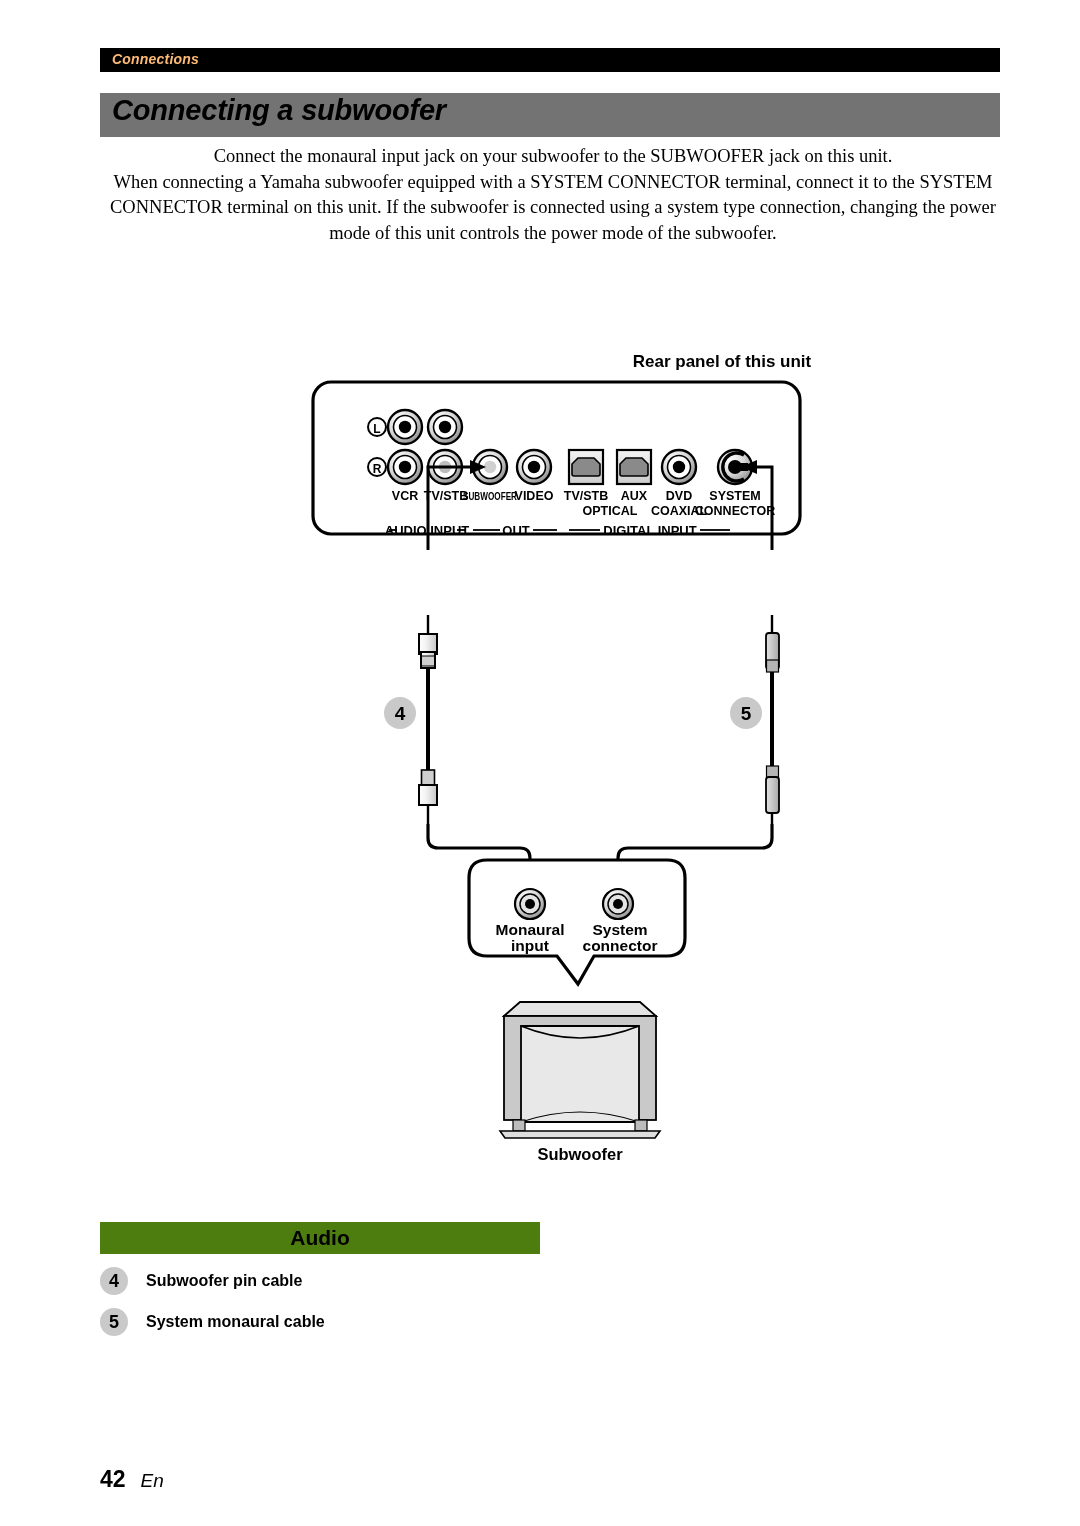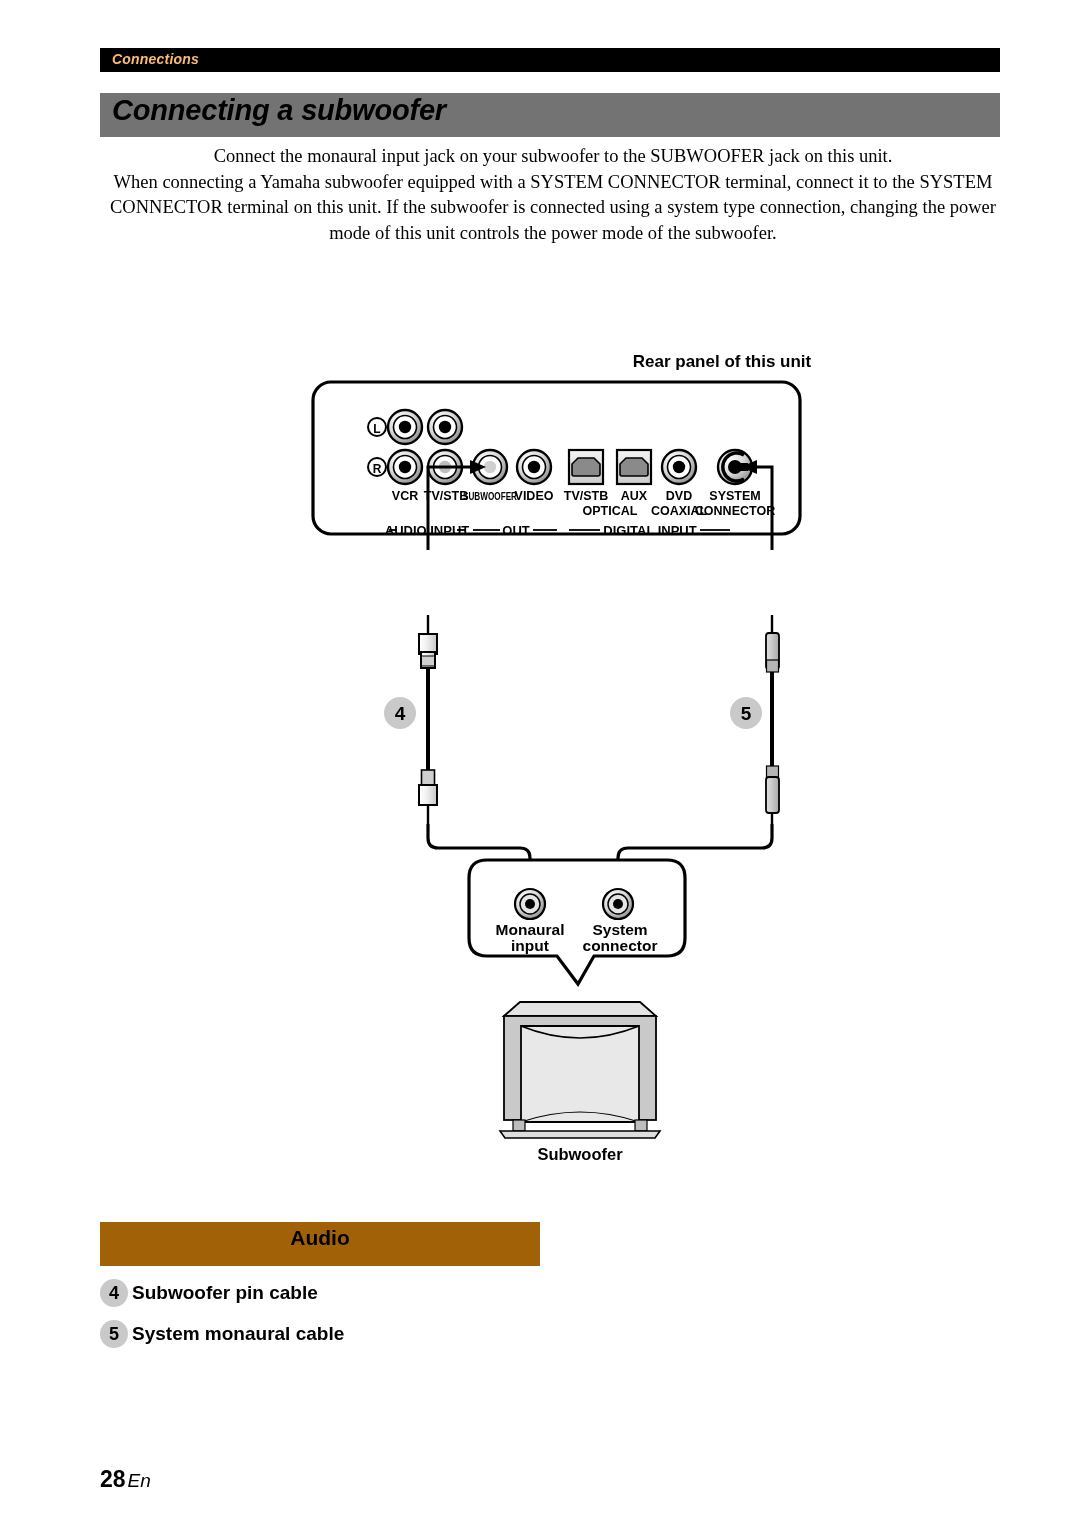--- a/index.html
+++ b/index.html
@@ -88,22 +88,22 @@
 
   
   #legend {
     position: absolute;
     left: 100px;
     top: 1222px;
     width: 440px;
   }
   #legend .legend-head {
     width: 440px;
-    height: 44px;
-    background: #a16207;
+    height: 32px;
+    background: #4d7c0f;
     text-align: center;
     font-family: "Liberation Sans", sans-serif;
     font-weight: bold;
     font-size: 21px;
     line-height: 32px;
   }
   #legend .legend-row {
     display: flex;
     align-items: center;
     margin-top: 13px;
@@ -117,41 +117,41 @@
     color: #000;
     font-family: "Liberation Sans", sans-serif;
     font-weight: bold;
     font-size: 18px;
     display: flex;
     align-items: center;
     justify-content: center;
     flex: 0 0 28px;
   }
   #legend .legend-text {
-    margin-left: 4px;
-    font-family: "Liberation Sans", sans-serif;
-    font-weight: bold;
-    font-size: 19px;
+    margin-left: 18px;
+    font-family: "Liberation Sans", sans-serif;
+    font-weight: bold;
+    font-size: 16px;
   }
 
   
   #footer {
     position: absolute;
     left: 100px;
     top: 1466px;
     font-family: "Liberation Sans", sans-serif;
   }
   #footer .pnum {
     font-weight: bold;
     font-size: 23px;
   }
   #footer .plang {
     font-style: italic;
     font-size: 19px;
-    margin-left: 2px;
+    margin-left: 15px;
   }
 </style>
 </head>
 <body>
 
 <div id="section-bar">
   <span class="label">Connections</span>
 </div>
 
 <div id="title-bar">
@@ -386,14 +386,14 @@
     <div class="legend-text">Subwoofer pin cable</div>
   </div>
 
   <div class="legend-row">
     <div class="legend-num">5</div>
     <div class="legend-text">System monaural cable</div>
   </div>
 </div>
 
 <div id="footer">
-  <span class="pnum">28</span><span class="plang">En</span>
+  <span class="pnum">42</span><span class="plang">En</span>
 </div>
 
 </body></html>

